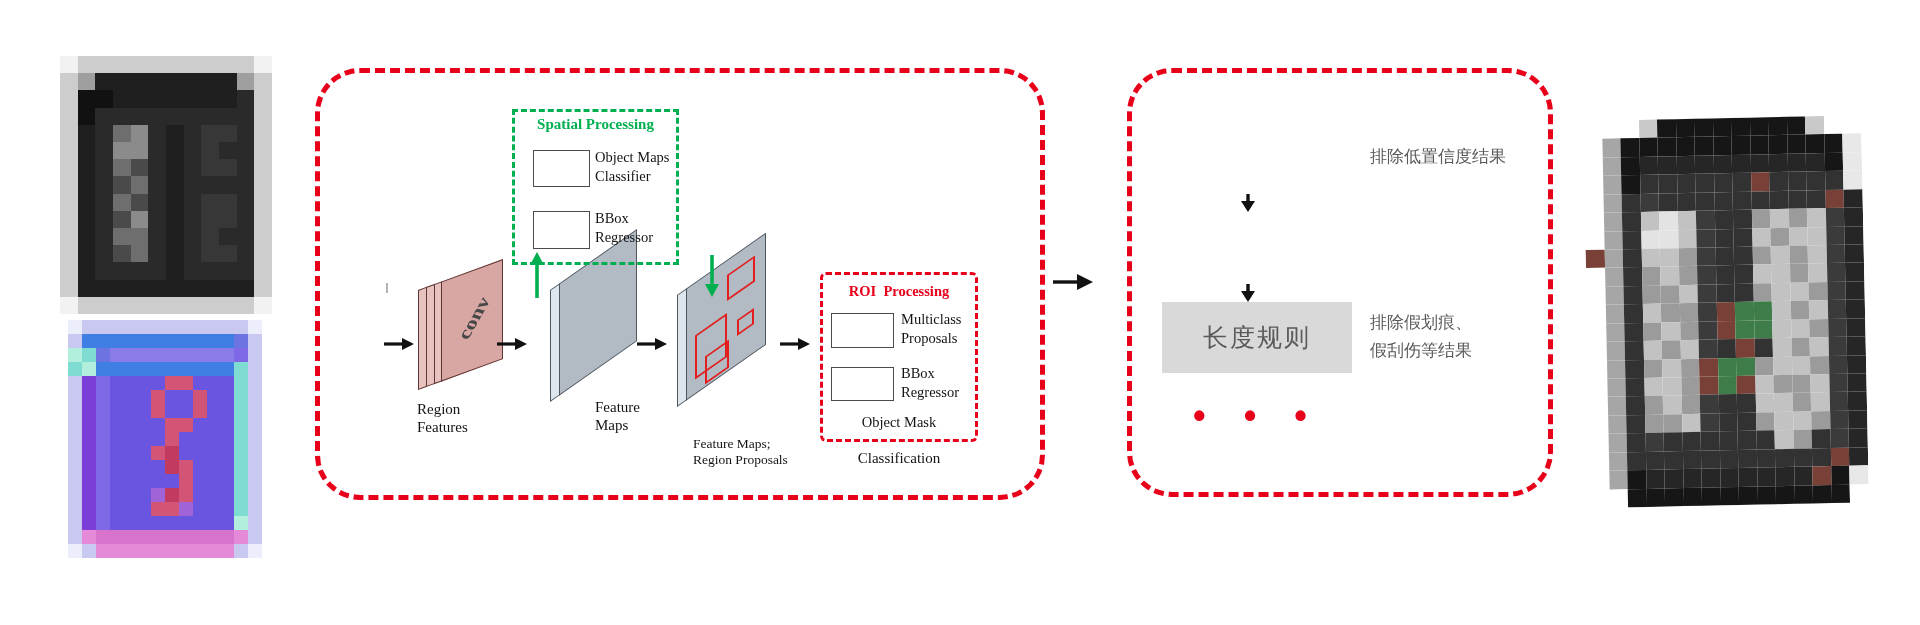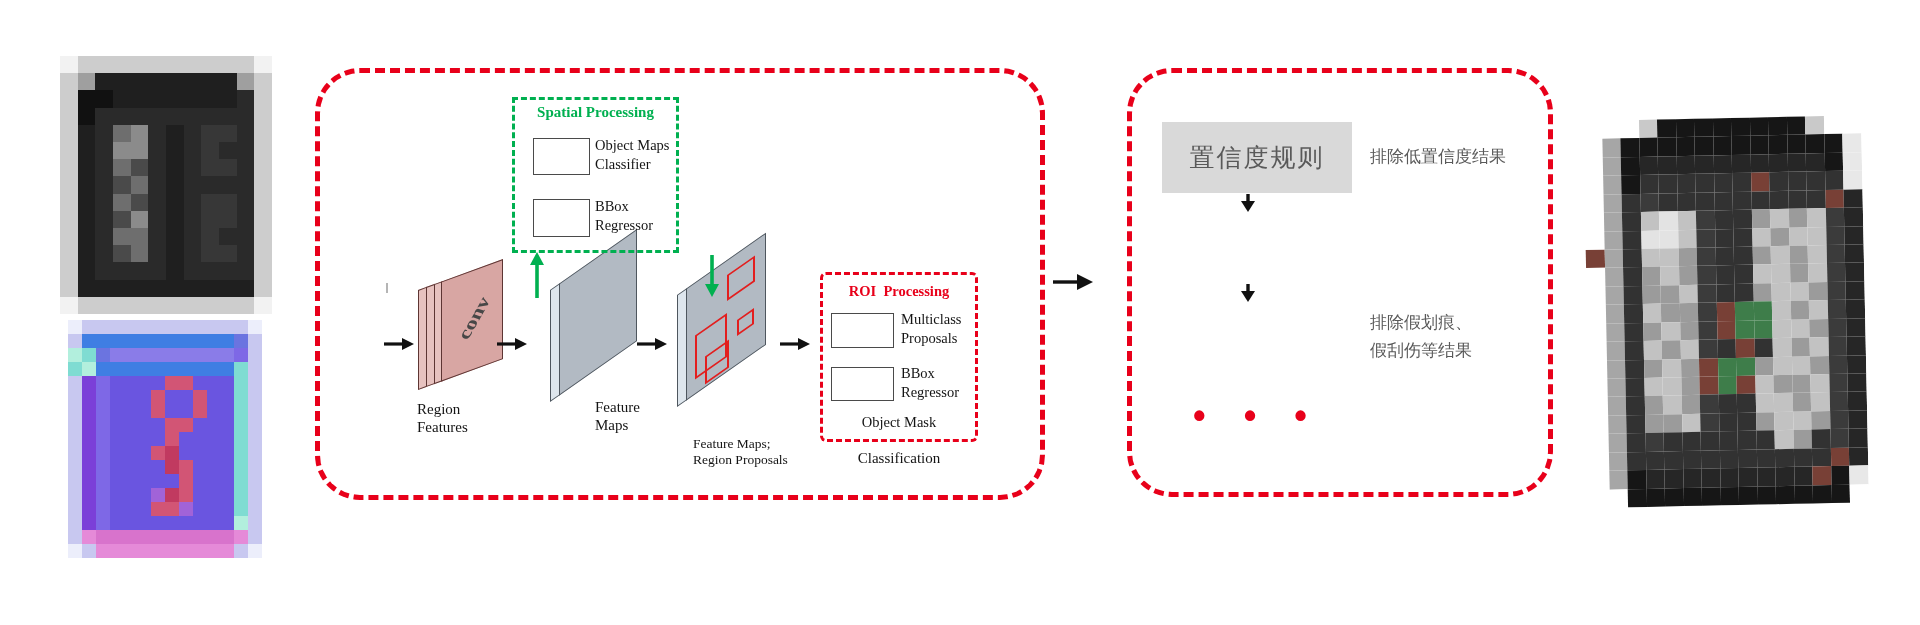--- a/index.html
+++ b/index.html
@@ -5,21 +5,21 @@
   html,body{margin:0;padding:0;background:#fff;}
   #stage{position:relative;width:1920px;height:625px;background:#fff;overflow:hidden;
          font-family:"Liberation Sans",sans-serif;}
   .abs{position:absolute;}
   
   .pix{position:absolute;}
   .pix div{width:100%;height:100%;}
   
   .bigbox{position:absolute;border:5px dashed #e8001a;border-radius:45px;box-sizing:border-box;}
   
-  .greenbox{position:absolute;border:3px dashed #00b050;box-sizing:border-box;background:transparent;}
+  .greenbox{position:absolute;border:3px dashed #00b050;box-sizing:border-box;background:transparent;margin-top:12px;}
   .greenbox .gtitle{position:absolute;top:4px;left:0;width:100%;text-align:center;
     font-family:"Liberation Serif",serif;font-weight:bold;font-size:15px;color:#00b050;}
   
   .roibox{position:absolute;border:3px dashed #e8001a;border-radius:6px;box-sizing:border-box;}
   .roibox .rtitle{position:absolute;top:8px;left:0;width:100%;text-align:center;
     font-family:"Liberation Serif",serif;font-weight:bold;font-size:14.5px;color:#e8001a;white-space:pre;}
   .wbox{position:absolute;background:#fff;border:1.5px solid #4a4a4a;box-sizing:border-box;}
   .slabel{position:absolute;font-family:"Liberation Serif",serif;font-size:14.5px;line-height:19px;
     color:#141414;white-space:pre-line;}
   
@@ -564,36 +564,36 @@
   </div>
 
 
   <svg class="abs" style="left:1053px;top:271px;" width="40" height="22" viewBox="0 0 40 22">
     <line x1="0" y1="11" x2="26" y2="11" stroke="#111" stroke-width="3.4"></line>
       <polygon points="24,3 40,11 24,19" fill="#111"></polygon>
   </svg>
 
   <div class="bigbox" style="left:1127px;top:68px;width:426px;height:429px;">
 
-    <div class="rulebox" style="left:30px;top:49px;">
-      <span>置信度规则</span>
-    </div>
     <div class="rulenote" style="left:238px;top:70px;">排除低置信度结果</div>
 
     <svg class="abs" style="left:108px;top:121px;" width="16" height="18" viewBox="0 0 16 18">
       <line x1="8" y1="0" x2="8" y2="9" stroke="#111" stroke-width="3.4"></line>
         <polygon points="1,7 8,18 15,7" fill="#111"></polygon>
     </svg>
 
 
     <svg class="abs" style="left:108px;top:211px;" width="16" height="18" viewBox="0 0 16 18">
       <line x1="8" y1="0" x2="8" y2="9" stroke="#111" stroke-width="3.4"></line>
         <polygon points="1,7 8,18 15,7" fill="#111"></polygon>
     </svg>
 
+    <div class="rulebox" style="left:30px;top:229px;">
+      <span>长度规则</span>
+    </div>
     <div class="rulenote" style="left:238px;top:236px;">排除假划痕、
 假刮伤等结果</div>
 
     <div class="dots" style="left:30px;top:328px;">•  •  •</div>
   </div>
 
   <div class="pix" style="left: 1587px; top: 118px; width: 296px; height: 387px; transform: rotate(-1.2deg); display: grid; grid-template-columns: repeat(16, 1fr); grid-template-rows: repeat(21, 1fr);">
       <div style="background: rgb(255, 255, 255);"></div>
       <div style="background: rgb(255, 255, 255);"></div>
       <div style="background: rgb(255, 255, 255);"></div>

